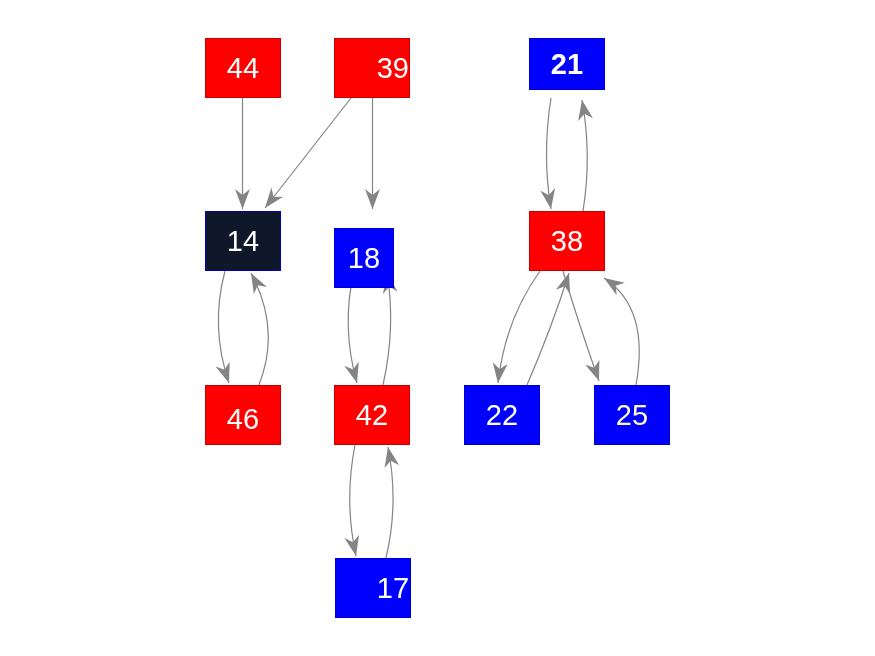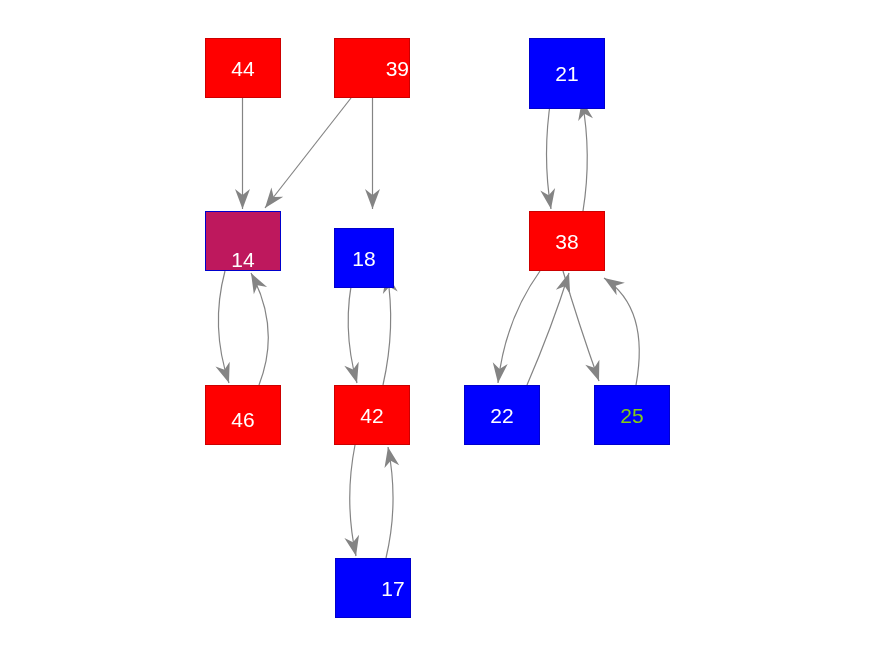--- a/index.html
+++ b/index.html
@@ -28,21 +28,21 @@
   }
   .node {
     position: absolute;
     box-sizing: border-box;
     display: flex;
     align-items: center;
     justify-content: center;
   }
   .node-label {
     color: #ffffff;
-    font-size: 21px;
+    font-size: 29px;
     line-height: 1;
     user-select: none;
   }
 </style>
 </head>
 <body style="background: rgb(255, 255, 255);">
 
 <div class="canvas">
   <svg class="edges-layer" width="875" height="656" viewBox="0 0 875 656" xmlns="http://www.w3.org/2000/svg">
     <defs>
@@ -68,41 +68,41 @@
         <path class="edge" d="M 636 385 Q 650 308 604 278" stroke="#848484" marker-end="url(#arrowhead)"></path>
       </g>
   </svg>
   <div id="node-layer">
       <div class="node" style="left: 205px; top: 38px; width: 76px; height: 60px; background: rgb(255, 0, 0); border: 1px solid rgb(204, 0, 0);">
         <span class="node-label" style="color: rgb(255, 255, 255);">44</span>
       </div>
       <div class="node" style="left: 334px; top: 38px; width: 76px; height: 60px; background: rgb(255, 0, 0); border: 1px solid rgb(204, 0, 0); justify-content: flex-end;">
         <span class="node-label" style="color: rgb(255, 255, 255);">39</span>
       </div>
-      <div class="node" style="left: 529px; top: 38px; width: 76px; height: 71px; background: rgb(0, 0, 255); border: 1px solid rgb(0, 0, 204);">
+      <div class="node" style="left: 529px; top: 38px; width: 76px; height: 52px; background: rgb(0, 0, 255); border: 1px solid rgb(0, 0, 204); font-weight: bold;">
         <span class="node-label" style="color: rgb(255, 255, 255);">21</span>
       </div>
-      <div class="node" style="left: 205px; top: 211px; width: 76px; height: 60px; background: #be185d; border: 1px solid rgb(0, 0, 204); align-items: flex-end;">
+      <div class="node" style="left: 205px; top: 211px; width: 76px; height: 60px; background: #0f172a; border: 1px solid rgb(0, 0, 204);">
         <span class="node-label" style="color: rgb(255, 255, 255);">14</span>
       </div>
       <div class="node" style="left: 334px; top: 228px; width: 60px; height: 60px; background: rgb(0, 0, 255); border: 1px solid rgb(0, 0, 204);">
         <span class="node-label" style="color: rgb(255, 255, 255);">18</span>
       </div>
       <div class="node" style="left: 529px; top: 211px; width: 76px; height: 60px; background: rgb(255, 0, 0); border: 1px solid rgb(204, 0, 0);">
         <span class="node-label" style="color: rgb(255, 255, 255);">38</span>
       </div>
       <div class="node" style="left: 205px; top: 385px; width: 76px; height: 60px; background: rgb(255, 0, 0); border: 1px solid rgb(204, 0, 0);">
         <span class="node-label" style="color: rgb(255, 255, 255); margin-top: 8px;">46</span>
       </div>
       <div class="node" style="left: 334px; top: 385px; width: 76px; height: 60px; background: rgb(255, 0, 0); border: 1px solid rgb(204, 0, 0);">
         <span class="node-label" style="color: rgb(255, 255, 255);">42</span>
       </div>
       <div class="node" style="left: 464px; top: 385px; width: 76px; height: 60px; background: rgb(0, 0, 255); border: 1px solid rgb(0, 0, 204);">
         <span class="node-label" style="color: rgb(255, 255, 255);">22</span>
       </div>
       <div class="node" style="left: 594px; top: 385px; width: 76px; height: 60px; background: rgb(0, 0, 255); border: 1px solid rgb(0, 0, 204);">
-        <span class="node-label" style="color: #84cc16;">25</span>
+        <span class="node-label" style="color: #fef9c3;">25</span>
       </div>
       <div class="node" style="left: 335px; top: 558px; width: 76px; height: 60px; background: rgb(0, 0, 255); border: 1px solid rgb(0, 0, 204); padding-left: 40px;">
         <span class="node-label" style="color: rgb(255, 255, 255);">17</span>
       </div>
     </div>
 </div>
 
 </body></html>

